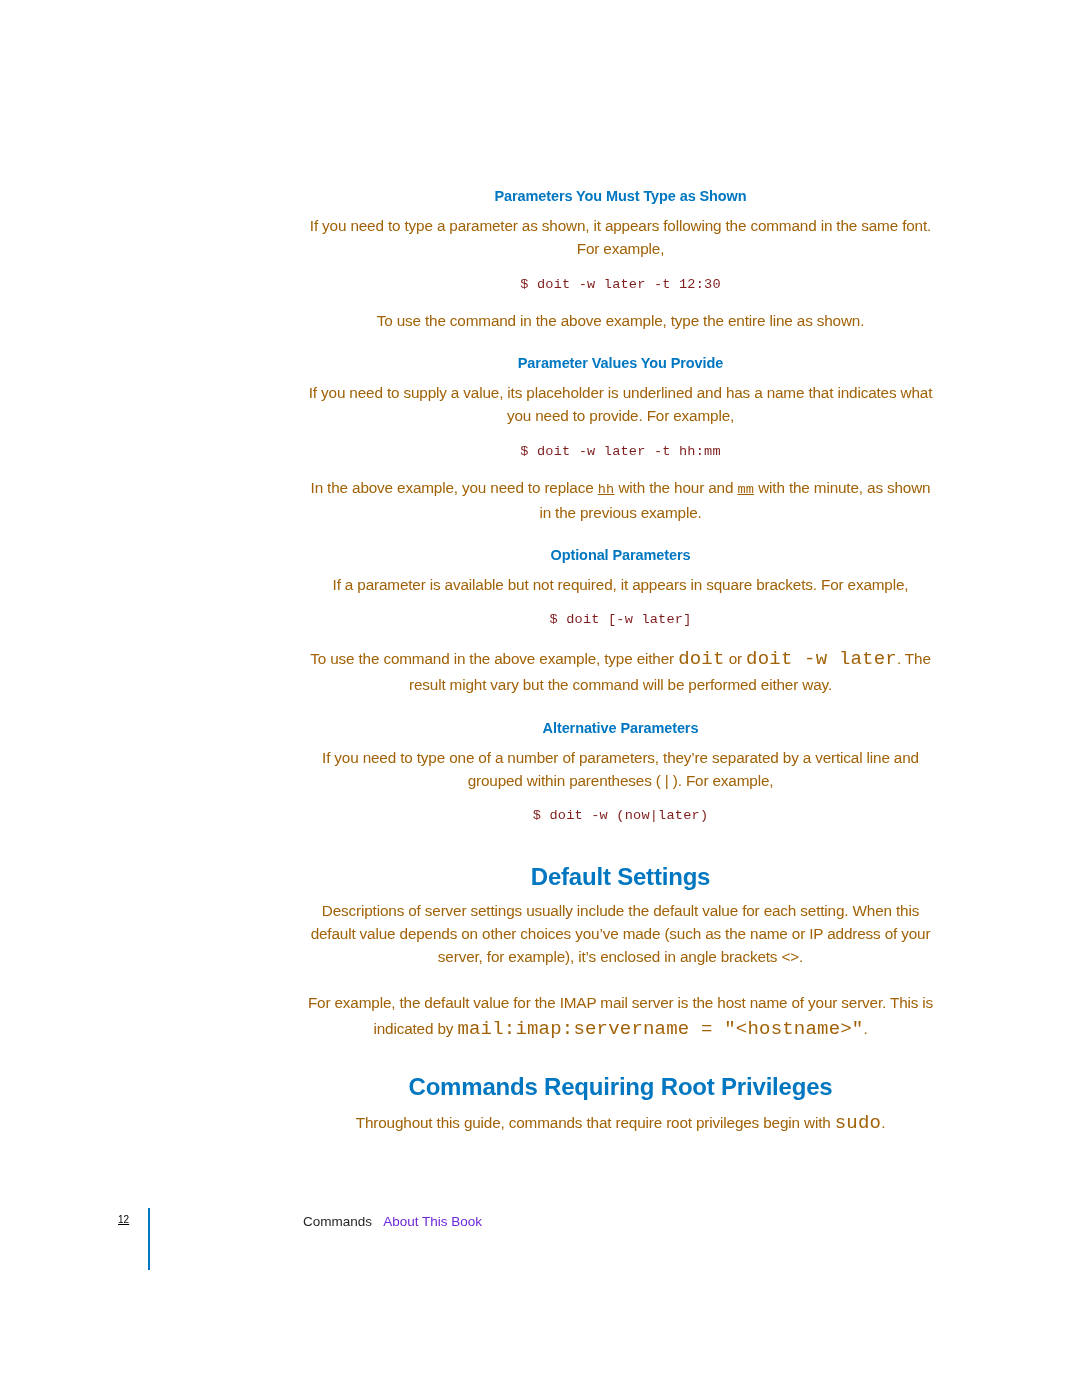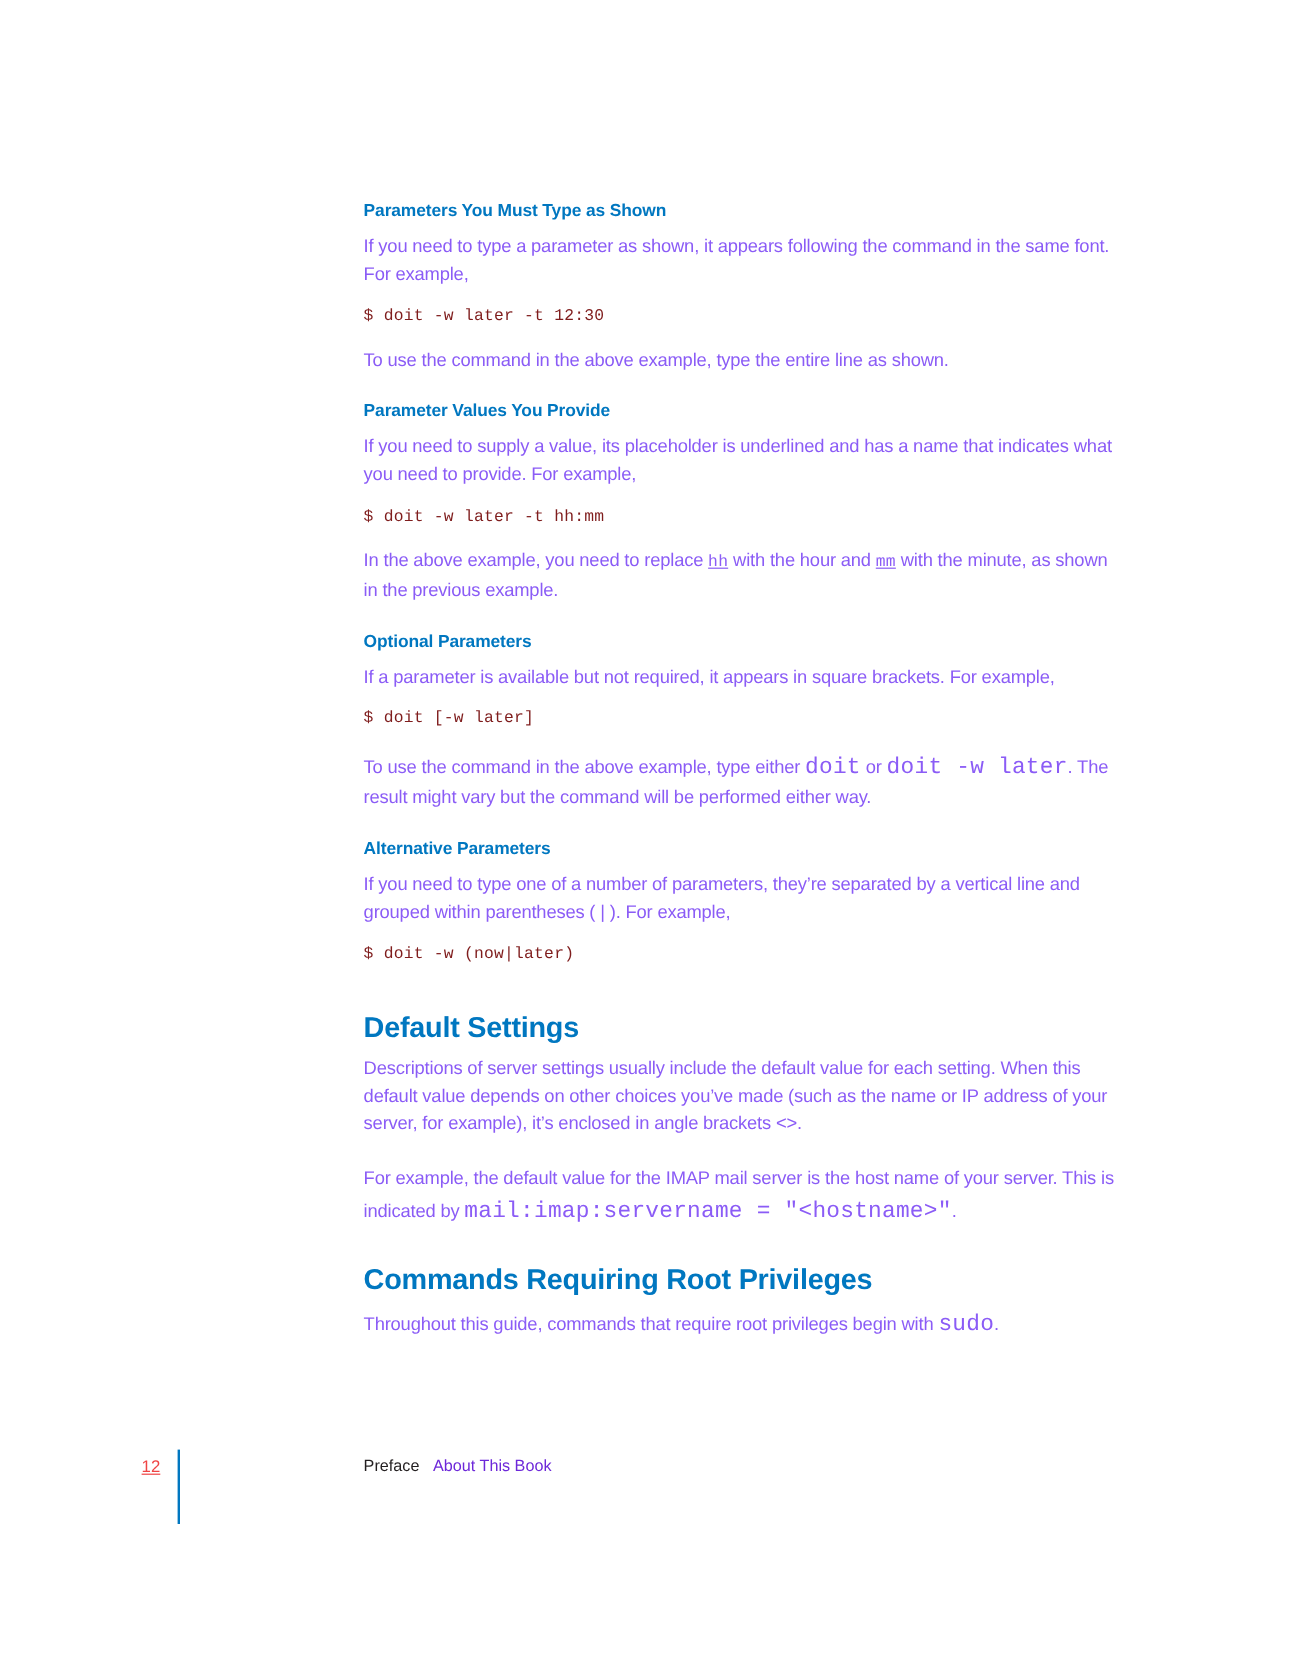--- a/index.html
+++ b/index.html
@@ -18,42 +18,43 @@
   .page {
     position: absolute;
     left: 0;
     top: 0;
     width: 1080px;
     height: 1397px;
   }
   .content {
     position: absolute;
     left: 303px;
-    top: 168px;
+    top: 188px;
     width: 635px;
+    text-align: center;
   }
   h3.subhead {
     color: #0077c0;
     font-size: 14.5px;
     font-weight: bold;
     margin: 0 0 10px 0;
     letter-spacing: -0.1px;
   }
   h2.section {
     color: #0077c0;
     font-size: 24px;
     font-weight: bold;
     margin: 0 0 8px 0;
     letter-spacing: -0.2px;
   }
   p.body {
     font-size: 15.3px;
     line-height: 1.52;
     margin: 0 0 14px 0;
-    color: #8b5cf6;
+    color: #a16207;
     letter-spacing: -0.15px;
   }
   p.code {
     font-family: "Liberation Mono", monospace;
     font-size: 13.6px;
     line-height: 1.5;
     margin: 0 0 14px 0;
     color: #7f1d1d;
     letter-spacing: 0.2px;
   }
@@ -78,22 +79,22 @@
     position: absolute;
     left: 0;
     top: 1208px;
     width: 1080px;
     height: 80px;
   }
   .folio {
     position: absolute;
     left: 118px;
     top: 6px;
-    font-size: 14px;
-    color: #ef4444;
+    font-size: 10px;
+    color: #000000;
     text-decoration: underline;
   }
   .footer-rule {
     position: absolute;
     left: 148px;
     top: 0px;
     width: 2px;
     height: 62px;
     background: #0077c0;
   }
@@ -151,16 +152,16 @@
     <div class="gap-md"></div>
 
     <h2 class="section">Commands Requiring Root Privileges</h2>
     <p class="body"><span>Throughout this guide, commands that require root privileges begin with </span><span class="mono">sudo</span><span>.</span></p>
 
   </div>
 
   <div class="footer">
     <div class="folio">12</div>
     <div class="footer-rule"></div>
-    <div class="footer-text"><span>Preface</span><span>&nbsp;&nbsp;&nbsp;</span><span class="link">About This Book</span></div>
+    <div class="footer-text"><span>Commands</span><span>&nbsp;&nbsp;&nbsp;</span><span class="link">About This Book</span></div>
   </div>
 
 </div>
 
 </body></html>

